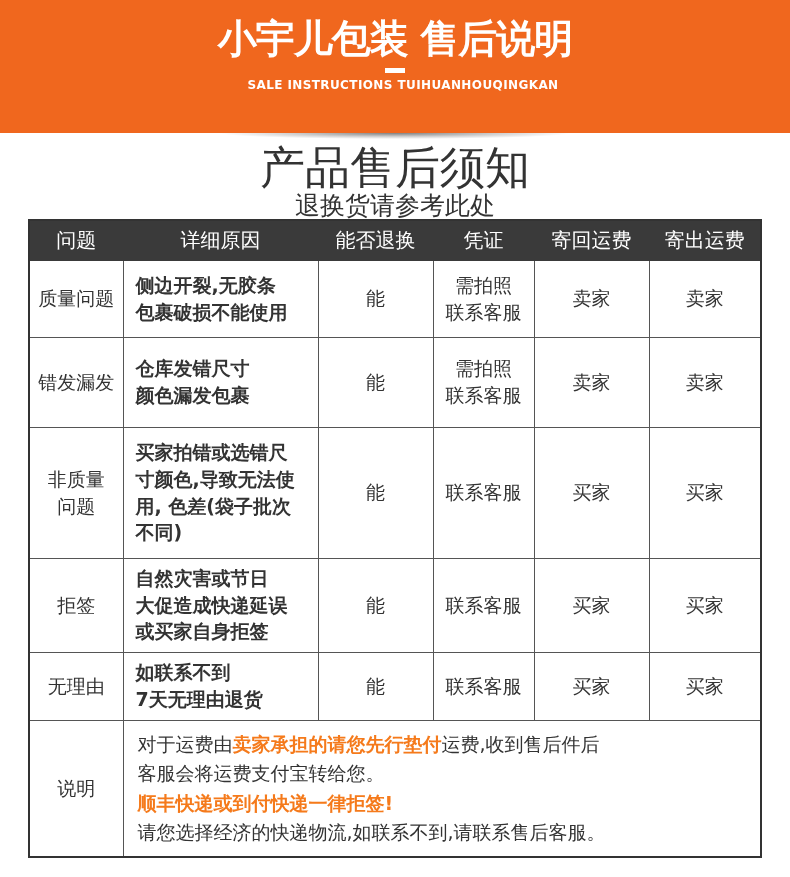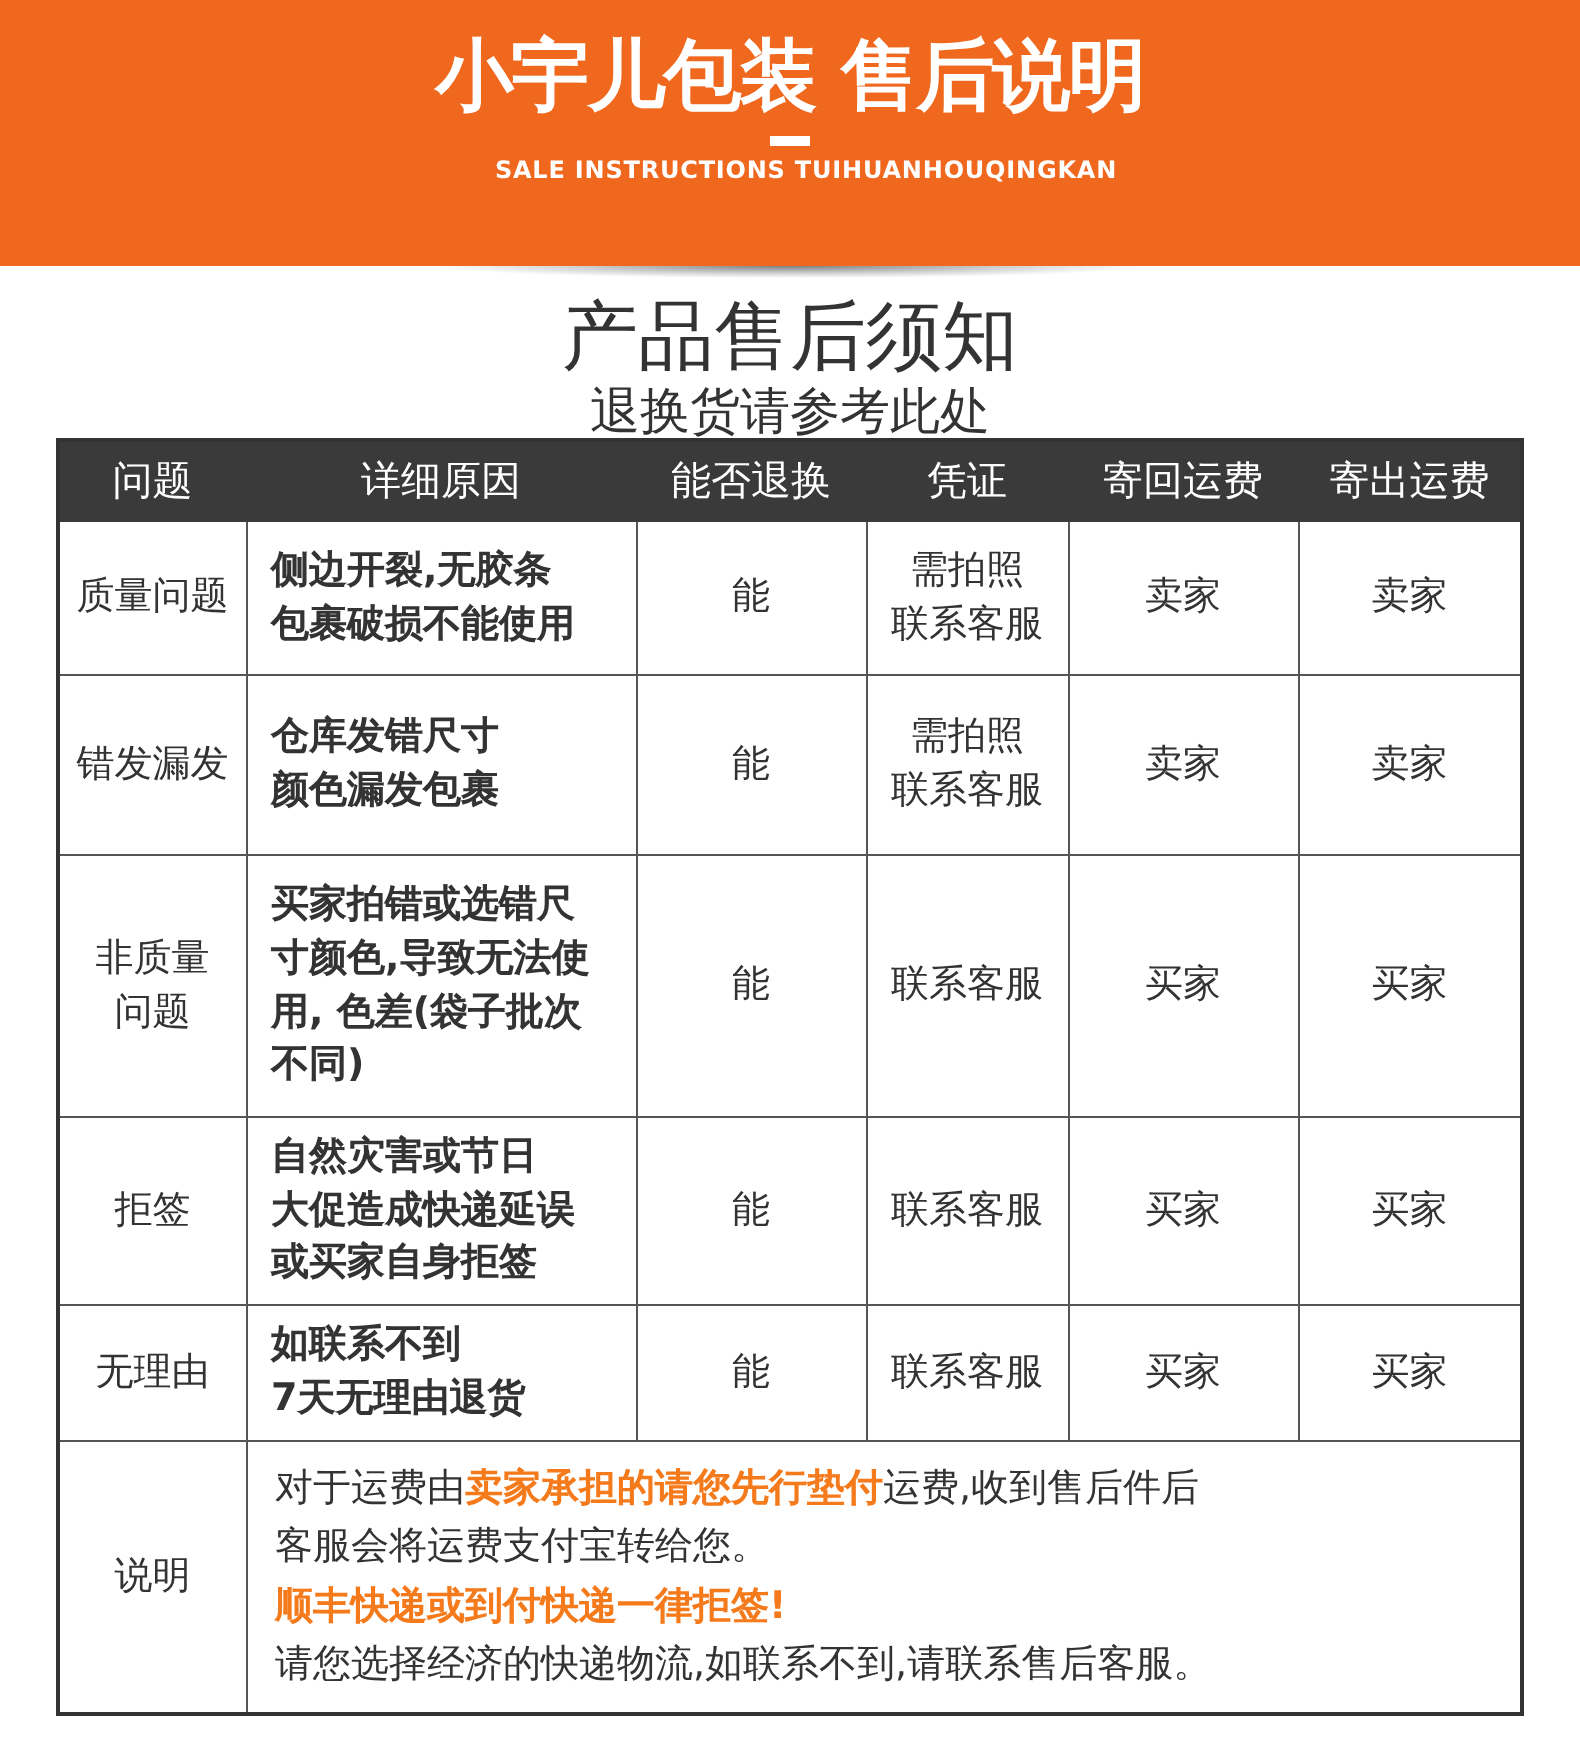--- a/index.html
+++ b/index.html
@@ -29,21 +29,21 @@
     width:20px;height:5px;background:#ffffff;margin:3px auto 5px auto;
   }
   .banner-en{
     font-size:12px;font-weight:bold;color:#ffffff;letter-spacing:0.4px;margin-left:16px;
   }
   .banner-shadow{
     width:470px;height:9px;margin:0 auto;
     background:radial-gradient(ellipse 50% 90% at 50% 0%, rgba(0,0,0,0.5) 0%, rgba(0,0,0,0.18) 45%, rgba(0,0,0,0) 75%);
   }
   .section-title{
-    margin:2px 0 0 0;text-align:center;font-size:38px;line-height:48px;
+    margin:2px 0 0 0;text-align:center;font-size:45px;line-height:48px;
     font-weight:500;color:var(--text-dark);
   }
   .section-sub{
     margin-top:1px;text-align:center;font-size:25px;line-height:26px;
     color:var(--text-dark);
   }
   table.aftersale-table{
     width:734px;margin:0 0 0 28px;
     border-collapse:collapse;table-layout:fixed;
     border:2px solid var(--border-outer);

